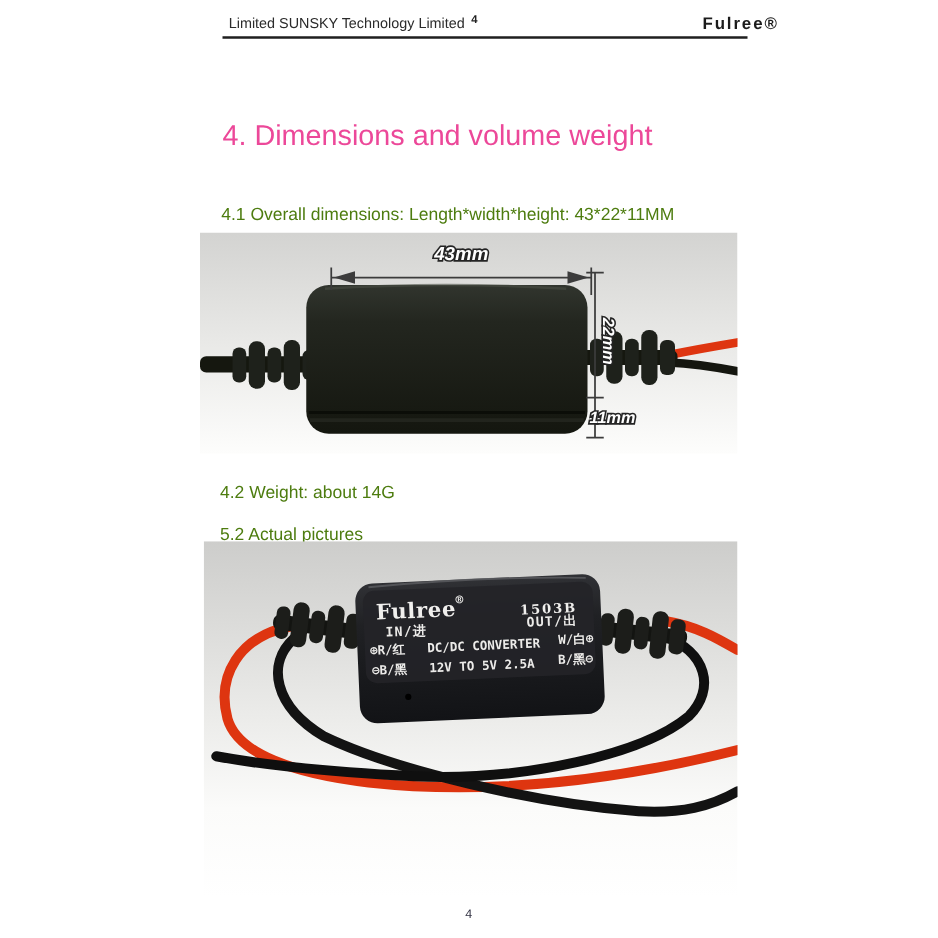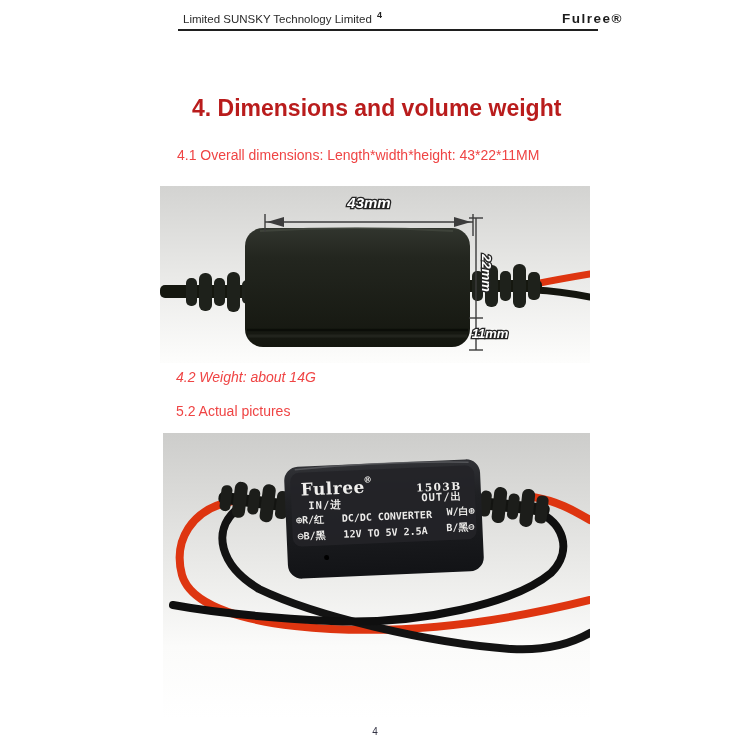--- a/index.html
+++ b/index.html
@@ -4,24 +4,24 @@
 <style>
   html,body { margin:0; padding:0; }
   body { width:750px; height:750px; background:#ffffff; font-family:"Liberation Sans", sans-serif; position:relative; overflow:hidden; }
   .abs { position:absolute; white-space:nowrap; }
 
   .header-company { left:183px; top:13px; font-size:11.5px; color:#2b2b2b; }
   .header-sup { left:377px; top:10px; font-size:9px; font-weight:bold; color:#222; }
   .header-brand { left:521px; top:11px; font-size:13.5px; font-weight:bold; letter-spacing:1.5px; color:#1c1c1c;padding-left:41px; }
   .header-rule { position:absolute; left:178px; top:29px; width:420px; height:2px; background:#1f1f1f; }
 
-  .section-title { left:192px; top:95px; font-size:23px; font-weight:bold; color:#b91c1c; }
-  .body-item { font-size:14px; color:#ef4444; }
+  .section-title { left:178px; top:95px; font-size:23px; font-weight:normal; color:#ec4899; }
+  .body-item { font-size:14px; color:#4d7c0f;margin-top:16px; }
   .item-41 { left:177px; top:147px; }
-  .item-42 { left:176px; top:369px;font-style:italic; }
+  .item-42 { left:176px; top:369px; }
   .item-43 { left:176px; top:403px; }
 
   .footer-page { position:absolute; left:0; top:726px; width:750px; text-align:center; font-size:10px; color:#334; }
 
   .photo { position:absolute; display:block; }
   .photo1 { left:160px; top:186px; width:430px; height:177px; }
   .photo2 { left:163px; top:433px; width:427px; height:285px; }
 
   .dimtext {
     fill:#ffffff; stroke:#242424; stroke-width:2.6px; paint-order:stroke;

